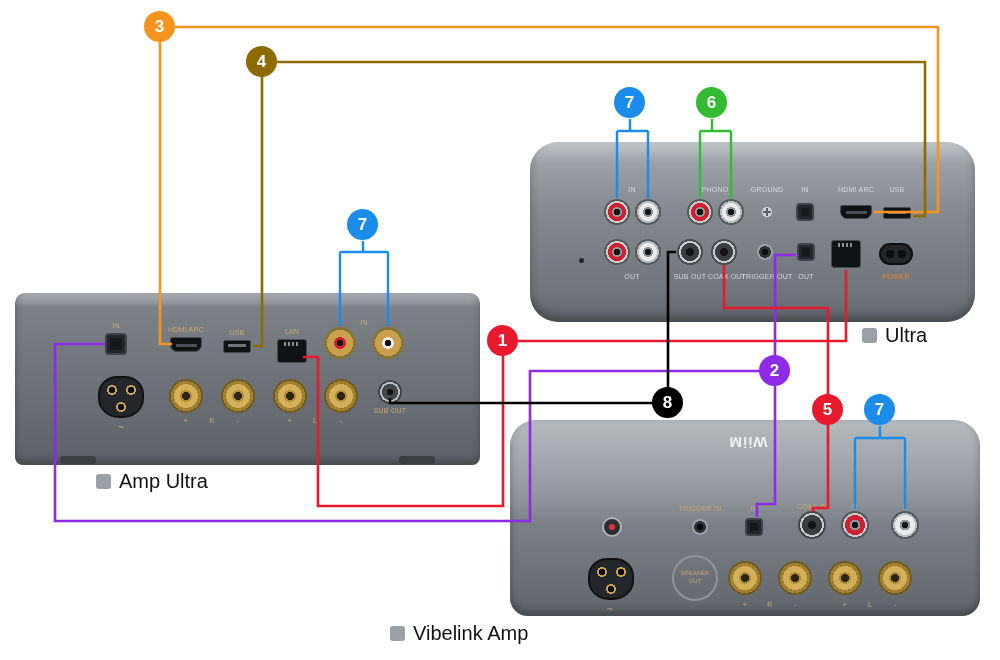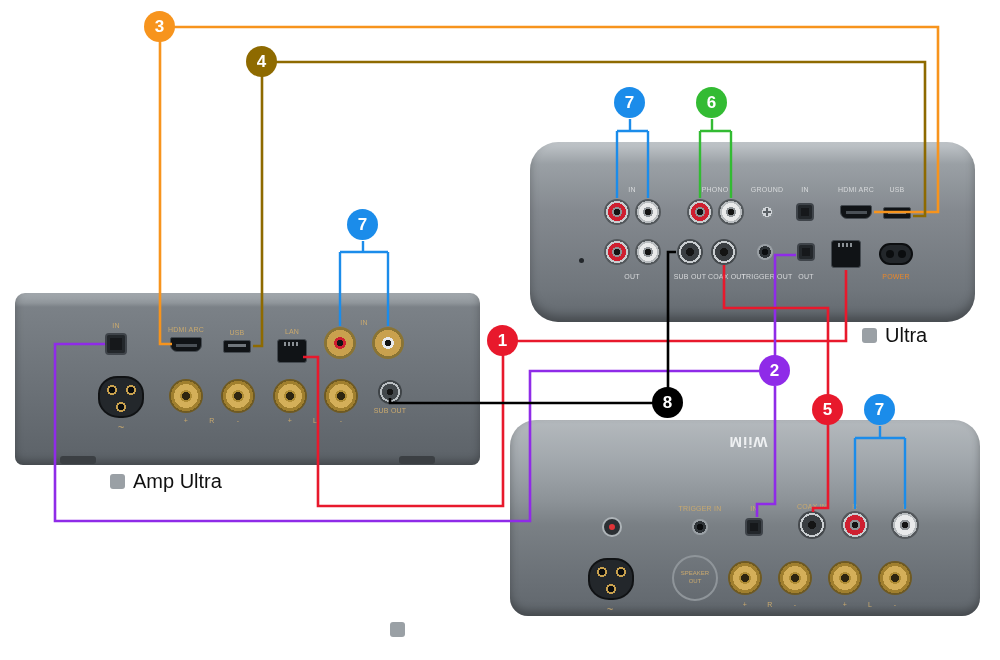--- a/index.html
+++ b/index.html
@@ -252,25 +252,26 @@
   <div class="badge b-purple" style="left:759px;top:355px">
       <span>2</span>
     </div>
   <div class="badge b-red" style="left:812px;top:394px">
       <span>5</span>
     </div>
   <div class="badge b-blue" style="left:864px;top:394px">
       <span>7</span>
     </div>
 
-  <div class="dev-label" style="left:110px;top:470px">
+  <div class="dev-label" style="left:96px;top:470px">
     <span class="sq"></span>
     <span>Amp Ultra</span>
   </div>
   <div class="dev-label" style="left:862px;top:324px">
     <span class="sq"></span>
     <span>Ultra</span>
   </div>
   <div class="dev-label" style="left:390px;top:622px">
     <span class="sq"></span>
+    <span>Vibelink Amp</span>
   </div>
 
 </div>
 
 </body></html>

